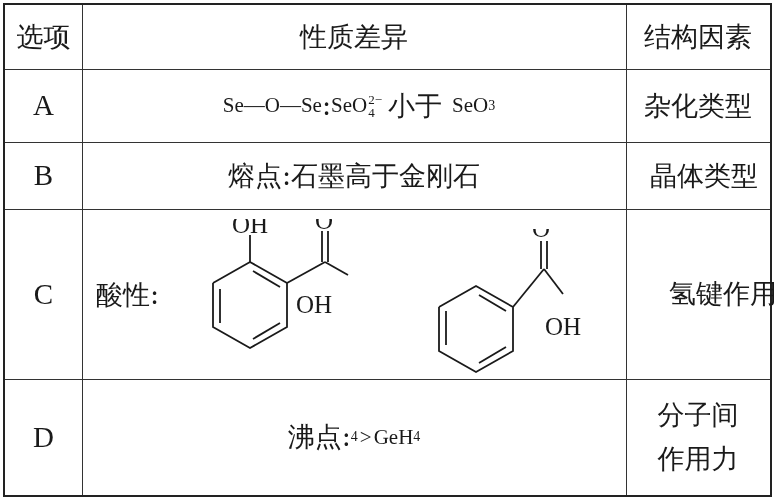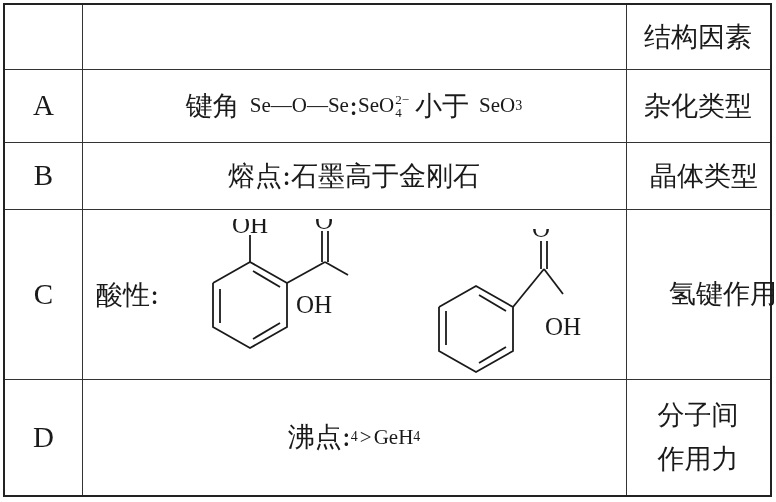--- a/index.html
+++ b/index.html
@@ -25,29 +25,34 @@
 <div class="tbl">
 
   <div class="hline" style="top:64px"></div>
   <div class="hline" style="top:137px"></div>
   <div class="hline" style="top:204px"></div>
   <div class="hline" style="top:374px"></div>
 
   <div class="vline" style="left:77px"></div>
   <div class="vline" style="left:621px"></div>
 
+  <div class="cell" style="left:0;top:0;width:77px;height:64px">
+    <span>选项</span>
+  </div>
+  <div class="cell" style="left:77px;top:0;width:544px;height:64px">
+    <span>性质差异</span>
+  </div>
   <div class="cell" style="left:621px;top:0;width:144px;height:64px">
     <span>结构因素</span>
   </div>
 
   <div class="cell letter" style="left:0;top:64px;width:77px;height:73px">
     <span>A</span>
   </div>
   <div class="cell" style="left:77px;top:64px;width:544px;height:73px">
-    <span>键角</span>
     <span class="latin" style="margin-left:10px">Se—O—Se</span>
     <span>:</span>
     <span class="latin">SeO</span>
     <span class="supsub">
       <span>2−</span>
       <span>4</span>
     </span>
     <span style="margin-left:6px">小于</span>
     <span class="latin" style="margin-left:10px">SeO</span>
       <sub>3</sub>

